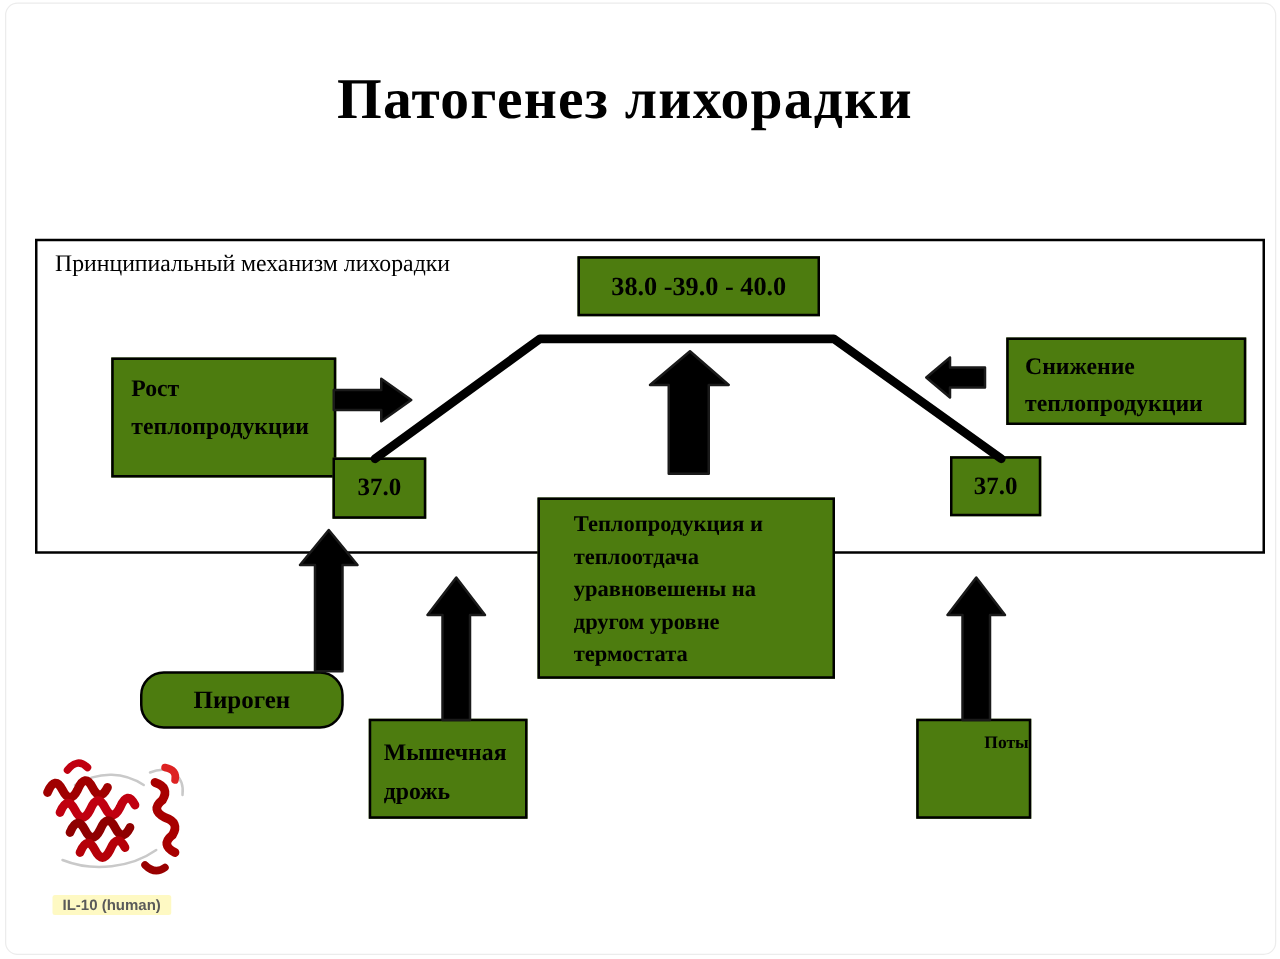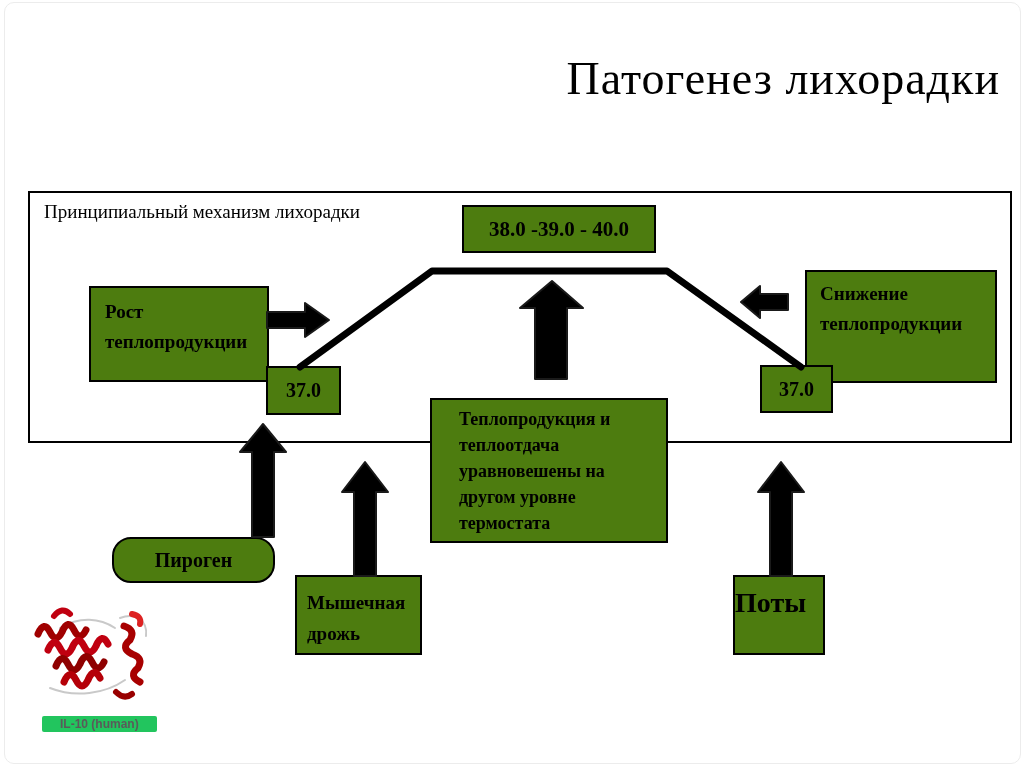--- a/index.html
+++ b/index.html
@@ -6,59 +6,59 @@
   body{
     width:1024px;height:767px;position:relative;background:#ffffff;
     font-family:"Liberation Serif","DejaVu Serif",serif;color:#000;
     overflow:hidden;
   }
   .slide-frame{
     position:absolute;left:4px;top:2px;right:3px;bottom:3px;
     border:1px solid #ececec;border-radius:10px;pointer-events:none;
   }
   .title{
-    position:absolute;left:0;top:52px;width:1000px;text-align:right;
-    font-size:46px;font-weight:normal;letter-spacing:1px;
+    position:absolute;left:0;top:52px;width:1000px;text-align:center;
+    font-size:46px;font-weight:bold;letter-spacing:1px;
   }
   .box{
     position:absolute;background:#4d7c0f;border:2px solid #000000;
     box-sizing:border-box;z-index:2;font-weight:bold;
   }
   .container-box{
     position:absolute;left:28px;top:191px;width:984px;height:252px;
     border:2px solid #000;box-sizing:border-box;z-index:1;background:transparent;
   }
   .container-label{
     position:absolute;left:44px;top:201px;font-size:19px;z-index:2;
   }
   .temp-range{left:462px;top:205px;width:194px;height:48px;
     display:flex;align-items:center;justify-content:center;font-size:21px;}
   .rost{left:89px;top:286px;width:180px;height:96px;padding:9px 0 0 14px;
     font-size:19px;line-height:30px;}
-  .sniz{left:805px;top:270px;width:192px;height:113px;padding:7px 0 0 13px;
+  .sniz{left:805px;top:270px;width:192px;height:70px;padding:7px 0 0 13px;
     font-size:19px;line-height:30px;}
   .t37l{left:266px;top:366px;width:75px;height:49px;
     display:flex;align-items:center;justify-content:center;font-size:20px;}
   .t37r{left:760px;top:365px;width:73px;height:48px;
     display:flex;align-items:center;justify-content:center;font-size:20px;}
   .balance{left:430px;top:398px;width:238px;height:145px;padding:6px 0 0 27px;
     font-size:18px;line-height:26px;}
   .pyrogen{left:112px;top:537px;width:163px;height:46px;
     display:flex;align-items:center;justify-content:center;font-size:20px;border-radius:19px;}
   .shiver{left:295px;top:575px;width:127px;height:80px;padding:10px 0 0 10px;
     font-size:19px;line-height:31px;}
   .sweat{left:733px;top:575px;width:92px;height:80px;padding:10px 0 0 0;
-    text-align:left;font-size:28px;}
+    text-align:right;font-size:14px;}
   .arrows-svg{position:absolute;left:0;top:0;z-index:3;pointer-events:none;}
   .protein{position:absolute;left:20px;top:598px;z-index:2;}
   .protein-label{
     position:absolute;left:42px;top:716px;z-index:2;
     font-family:"Liberation Sans","DejaVu Sans",sans-serif;
     font-size:12px;font-weight:bold;color:#5a5a5a;
-    background:#22c55e;padding:1px 18px;border-radius:2px;text-align:right;
+    background:#fef9c3;padding:1px 8px;border-radius:2px;text-align:right;
   }
 </style>
 </head>
 <body>
 
 <div class="slide-frame"></div>
 
 <div class="title">Патогенез лихорадки</div>
 
 <div class="container-box"></div>

